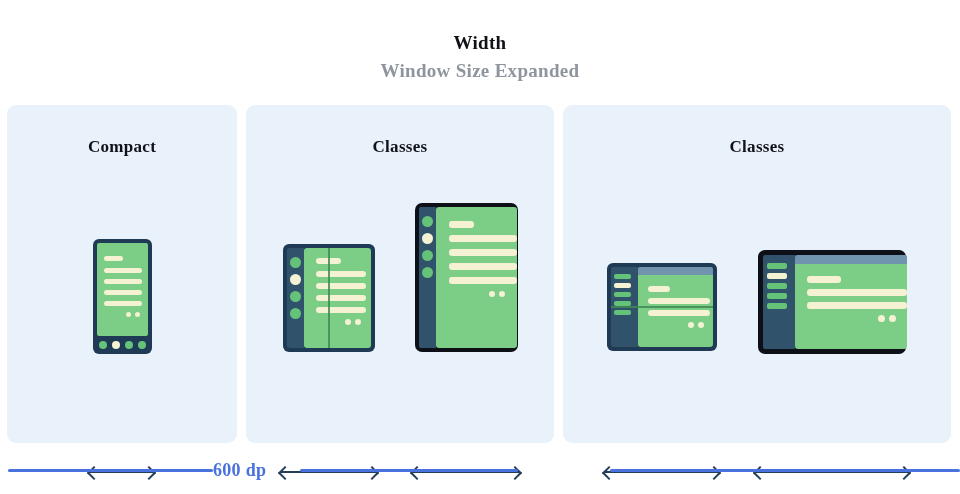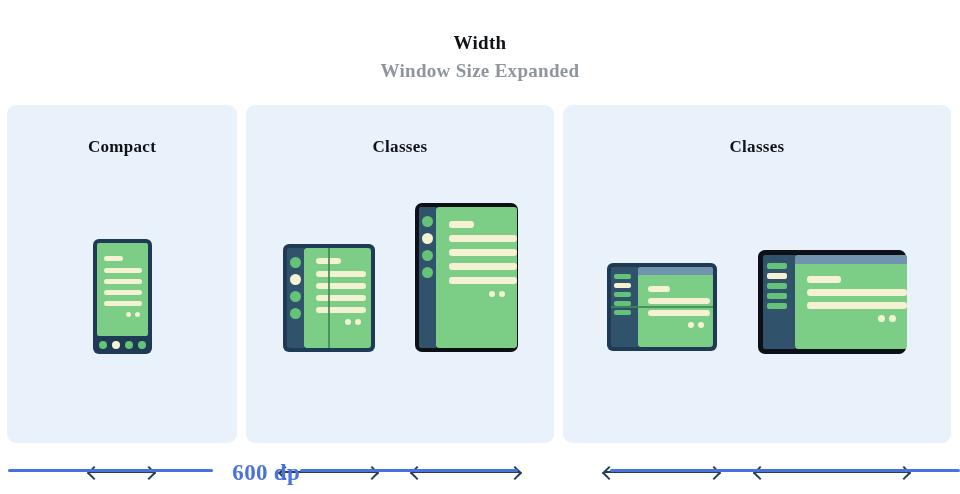--- a/index.html
+++ b/index.html
@@ -96,21 +96,21 @@
   
   .arrow { position:absolute; top:366px; height:2px; background:var(--arrow-navy); }
   .arrow::before, .arrow::after { content:""; position:absolute; width:8px; height:8px; top:-3px; }
   .arrow::before { left:-1px;  border-left:2px solid var(--arrow-navy); border-bottom:2px solid var(--arrow-navy); transform:rotate(45deg); }
   .arrow::after  { right:-1px; border-right:2px solid var(--arrow-navy); border-top:2px solid var(--arrow-navy); transform:rotate(45deg); }
   
   .axis-seg { position:absolute; top:463px; height:3px; border-radius:2px; background:var(--axis-blue); }
   .seg1 { left:8px;   width:205px; }
   .seg2 { left:300px; width:218px; }
   .seg3 { left:610px; width:350px; }
-  .bp-label { position:absolute; top:454px; text-align:right; font-size:23px; font-weight:bold;
+  .bp-label { position:absolute; top:454px; text-align:left; font-size:18px; font-weight:bold;
               letter-spacing:.3px; color:var(--axis-blue); }
   .bp1 { left:213px; width:87px; }
   .bp2 { left:518px; width:92px; }
 </style>
 </head>
 <body>
 
 <div id="stage">
 
   <div class="hdr-title">Width</div>

